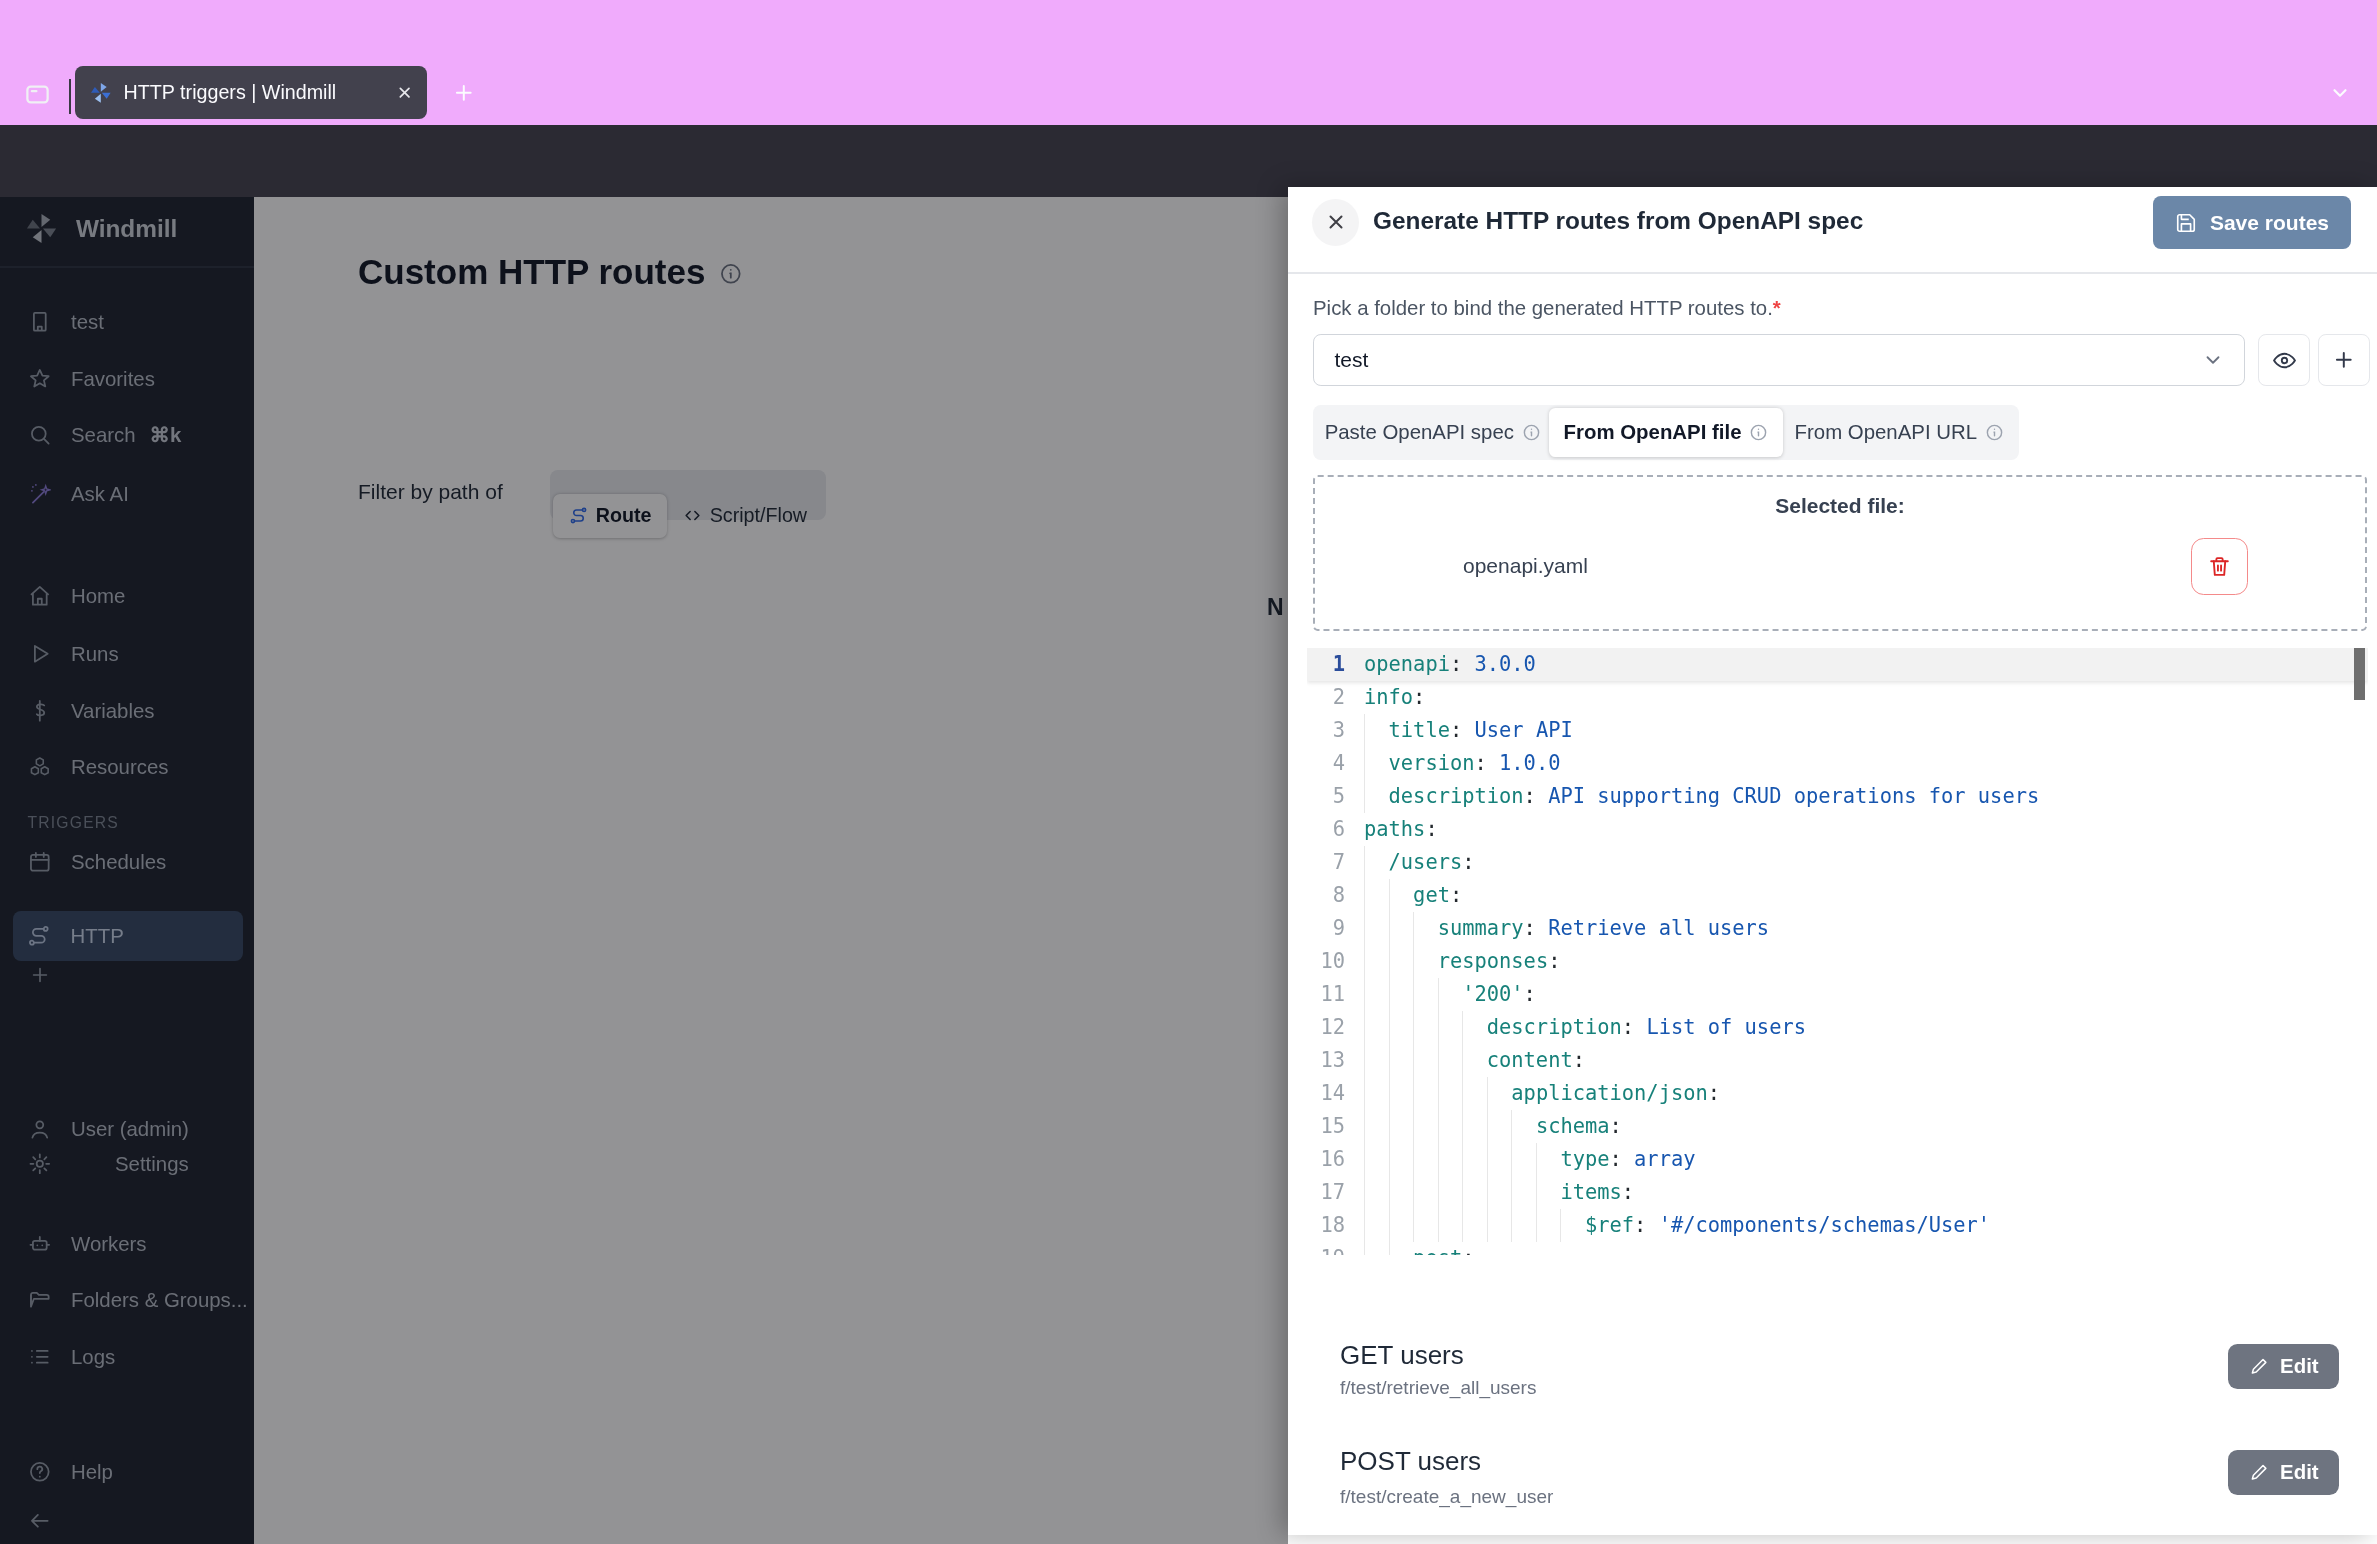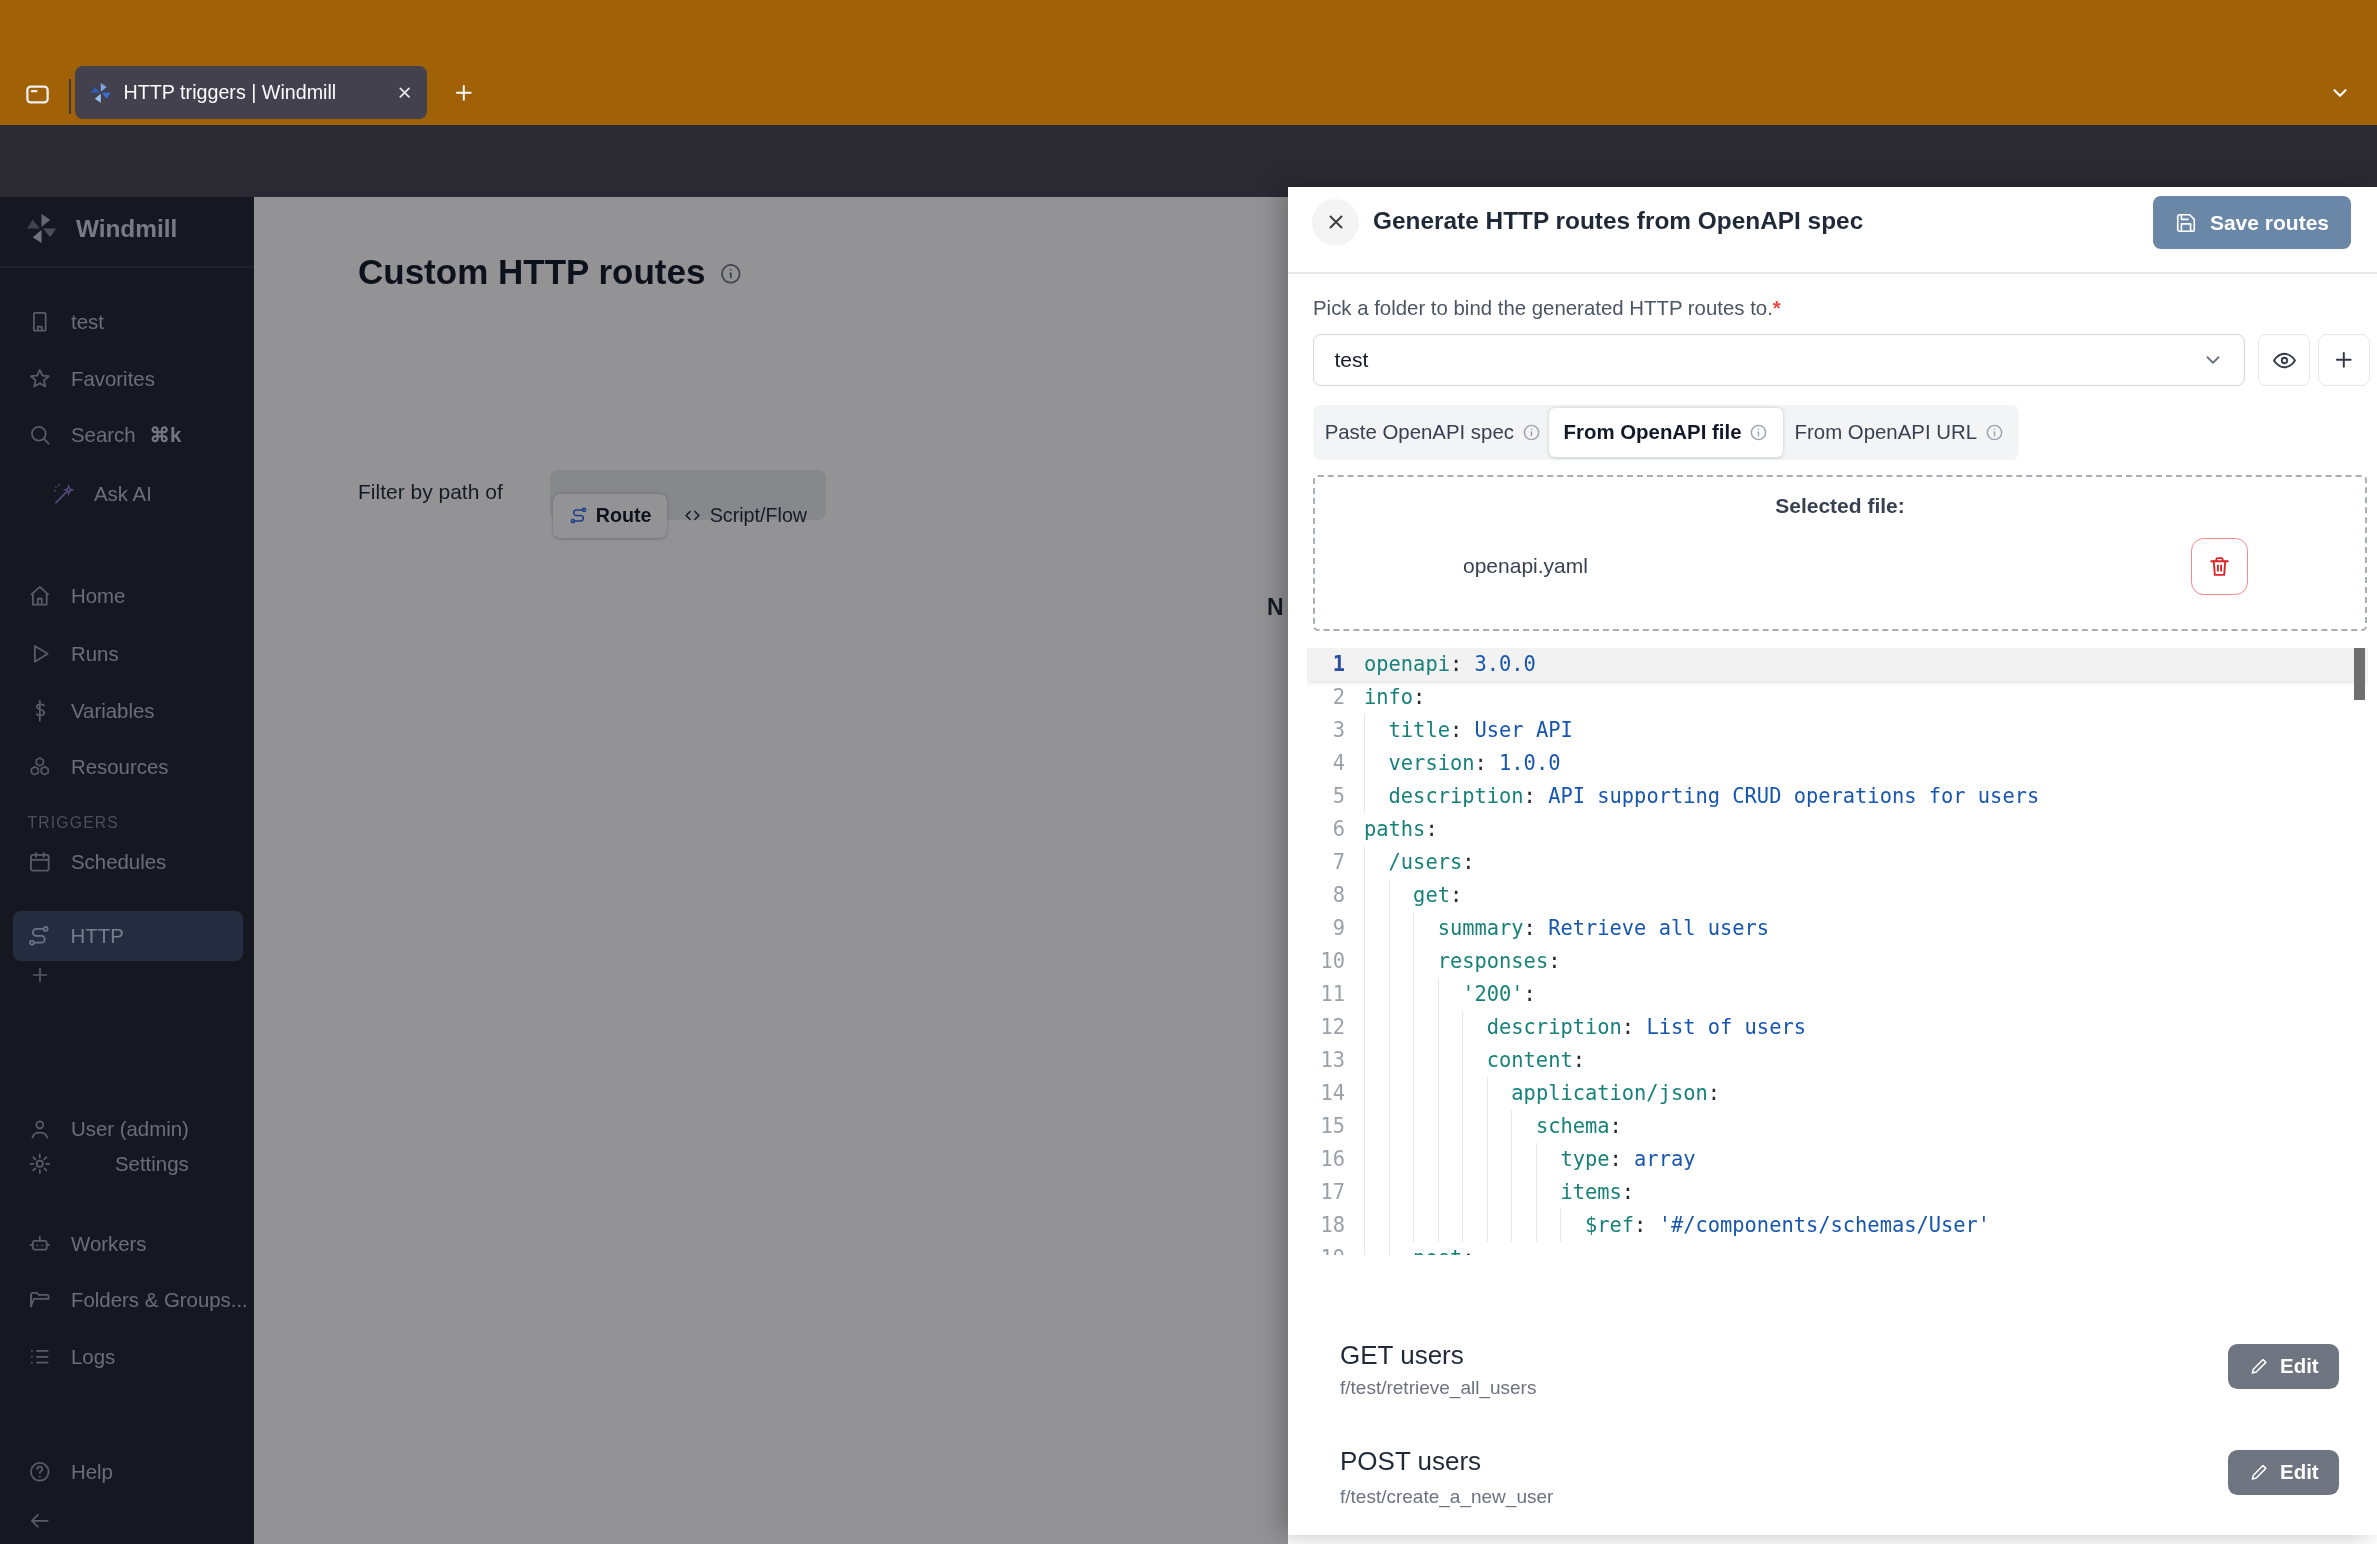--- a/index.html
+++ b/index.html
@@ -1,20 +1,20 @@
 <!DOCTYPE html>
 <html style="font-size:12.6px"><head>
 <meta charset="utf-8">
 <style>
   html,body{margin:0;padding:0;background:#000;}
   .stage{position:relative;width:2377px;height:1544px;overflow:hidden;background:#fff;
          font-family:"Liberation Sans",sans-serif;-webkit-font-smoothing:antialiased;}
   svg{display:block;}
   
-  .tabstrip{position:absolute;left:0;top:0;width:2377px;height:125px;background:#a16207;}
+  .tabstrip{position:absolute;left:0;top:0;width:2377px;height:125px;background:#f0abfc;}
   .fxview{position:absolute;left:15.7px;top:75px;width:44px;height:39px;border-radius:6.3px;display:flex;align-items:center;justify-content:center;color:#f0f0f4;}
   .tabsep{position:absolute;left:69px;top:79px;width:1.6px;height:35px;background:#3a3a44;}
   .tab{position:absolute;left:75px;top:66px;width:352px;height:53px;background:#42414d;border-radius:7.9px;display:flex;align-items:center;padding:0 14px;box-sizing:border-box;color:#fbfbfe;}
   .tab .title{font-size:19.7px;margin-left:11px;white-space:nowrap;overflow:hidden;flex:1;}
   .tab .x{color:#e6e6ea;margin-left:7.9px;}
   .newtab{position:absolute;left:443px;top:72px;width:42px;height:42px;display:flex;align-items:center;justify-content:center;color:#fbfbfe;border-radius:6.3px;}
   .alltabs{position:absolute;left:2318px;top:72px;width:44px;height:42px;display:flex;align-items:center;justify-content:center;color:#fbfbfe;}
   .toolbar{position:absolute;left:0;top:125px;width:2377px;height:72px;background:#2b2a33;}
   .navbtn{position:absolute;top:138px;width:46px;height:46px;display:flex;align-items:center;justify-content:center;border-radius:6.3px;}
   .urlbar{position:absolute;left:387px;top:132px;width:1572px;height:58px;background:#1c1b22;border-radius:7.9px;display:flex;align-items:center;padding:0 17.3px;box-sizing:border-box;}
@@ -239,21 +239,21 @@
     <div class="srow" style="top:215px;">
       <span class="ic">
           <svg width="23.6" height="23.6" viewBox="0 0 24 24" fill="none" stroke="currentColor" stroke-width="1.8" stroke-linecap="round">
             <circle cx="11" cy="11" r="7"></circle>
             <path d="M16.5 16.5L21 21"></path>
           </svg>
         </span>
       <span>Search</span>
       <span class="sc">⌘k</span>
     </div>
-    <div class="srow" style="top:274px;margin-left:23px;">
+    <div class="srow" style="top:274px;">
       <span class="ic" style="color:#8b7cd8;">
           <svg width="23.6" height="23.6" viewBox="0 0 24 24" fill="none" stroke="currentColor" stroke-width="1.8" stroke-linecap="round">
             <path d="M5 21l11-11"></path>
             <path d="M17 7l1-3 1 3 3 1-3 1-1 3-1-3-3-1z" stroke-width="1.4"></path>
             <path d="M5 5v.01M8 3v.01M4 9v.01"></path>
           </svg>
         </span>
       <span>Ask AI</span>
     </div>
 

